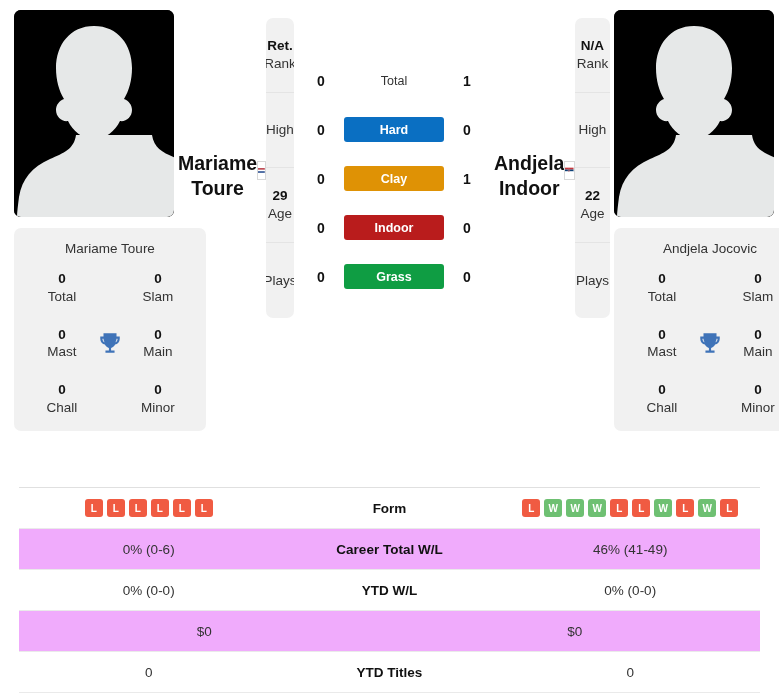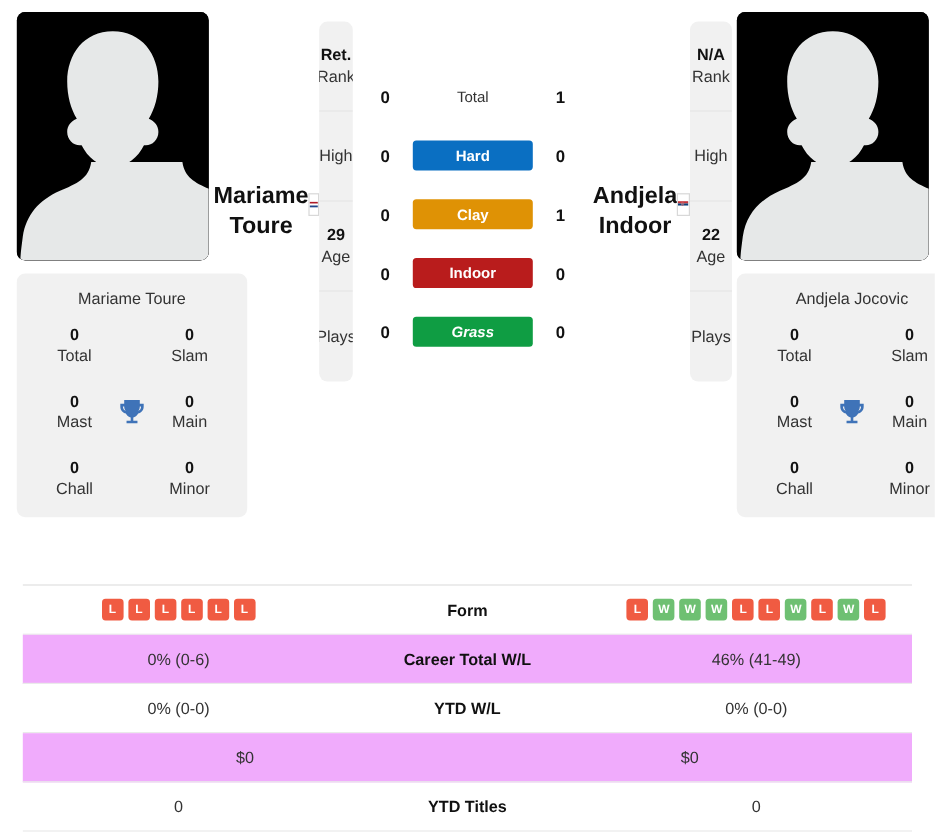--- a/index.html
+++ b/index.html
@@ -258,21 +258,21 @@
         <div class="sbadge" style="background: rgb(223, 146, 5);">Clay</div>
         <div class="sscore">1</div>
       </div>
       <div class="srow">
         <div class="sscore">0</div>
         <div class="sbadge" style="background: #b91c1c;">Indoor</div>
         <div class="sscore">0</div>
       </div>
       <div class="srow">
         <div class="sscore">0</div>
-        <div class="sbadge" style="background: rgb(15, 157, 67); font-style: italic;">Grass</div>
+        <div class="sbadge" style="background: rgb(15, 157, 67);">Grass</div>
         <div class="sscore">0</div>
       </div>
     </div>
 
     <div class="mid-col">
       <div class="pname">
         <div>Andjela</div>
         <div>Indoor</div>
       </div>
       <svg class="flag" viewBox="0 0 30 20">

